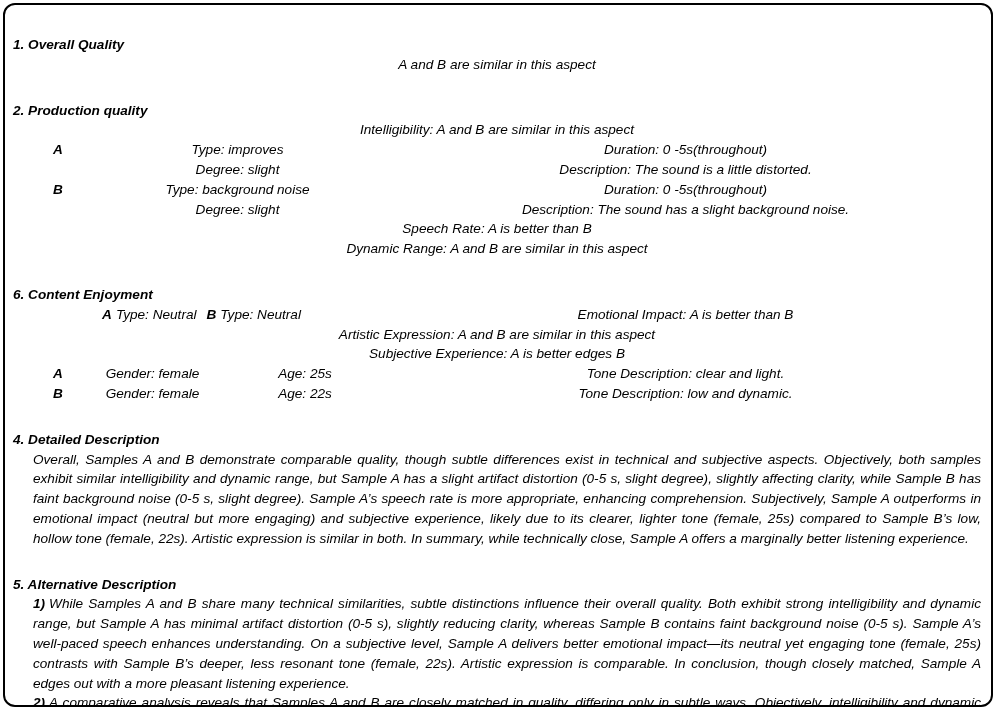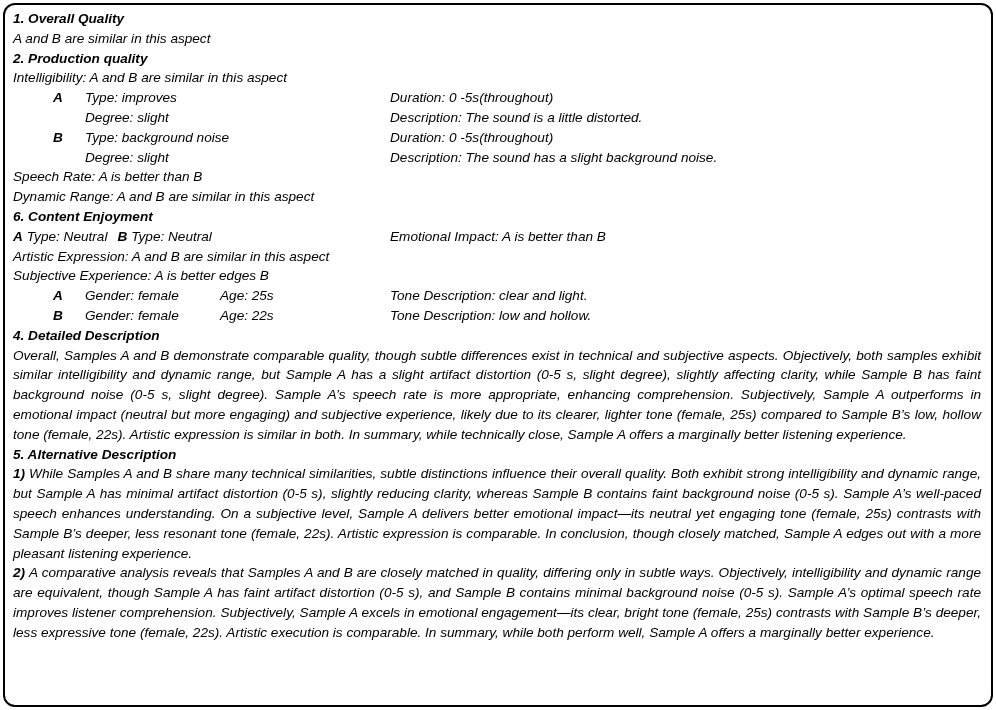--- a/index.html
+++ b/index.html
@@ -20,39 +20,40 @@
     position: absolute;
     left: 3px; top: 3px; right: 3px; bottom: 3px;
     border: 2.5px solid #000;
     border-radius: 12px;
     box-sizing: border-box;
     padding: 4px 10px 0 8px;
     overflow: hidden;
     line-height: 19.8px;
     background: #fff;
   }
-  .h { font-weight: bold; }
+  .h { font-weight: bold; margin-top: 26px; }
   .lbl { font-weight: bold; }
-  .t { white-space: nowrap; }
+  .t { white-space: nowrap; text-align: center; }
   .row3 {
     display: grid;
     grid-template-columns: 32px 305px auto;
     margin-left: 40px;
   }
   .row4 {
     display: grid;
     grid-template-columns: 32px 135px 170px auto;
     margin-left: 40px;
   }
   .row2r {
     display: grid;
     grid-template-columns: 377px auto;
   }
   .para {
     text-align: justify;
+    margin-left: 20px;
   }
   .plabel {
     font-weight: bold;
     margin-right: 4px;
   }
   .inline-lbl {
     font-weight: bold;
     margin-right: 4px;
   }
   .gap-b { margin-left: 10px; }
@@ -107,21 +108,21 @@
   <div class="row4">
     <span class="lbl">A</span>
     <span class="t">Gender: female</span>
     <span class="t">Age: 25s</span>
     <span class="t">Tone Description: clear and light.</span>
   </div>
   <div class="row4">
     <span class="lbl">B</span>
     <span class="t">Gender: female</span>
     <span class="t">Age: 22s</span>
-    <span class="t">Tone Description: low and hollow.</span>
+    <span class="t">Tone Description: low and dynamic.</span>
   </div>
 
   <div class="h">4. Detailed Description</div>
   <div class="para">Overall, Samples A and B demonstrate comparable quality, though subtle differences exist in technical and subjective aspects. Objectively, both samples exhibit similar intelligibility and dynamic range, but Sample A has a slight artifact distortion (0-5 s, slight degree), slightly affecting clarity, while Sample B has faint background noise (0-5 s, slight degree). Sample A’s speech rate is more appropriate, enhancing comprehension. Subjectively, Sample A outperforms in emotional impact (neutral but more engaging) and subjective experience, likely due to its clearer, lighter tone (female, 25s) compared to Sample B’s low, hollow tone (female, 22s). Artistic expression is similar in both. In summary, while technically close, Sample A offers a marginally better listening experience.</div>
 
   <div class="h">5. Alternative Description</div>
   <div class="para"><span class="plabel">1)</span><span>While Samples A and B share many technical similarities, subtle distinctions influence their overall quality. Both exhibit strong intelligibility and dynamic range, but Sample A has minimal artifact distortion (0-5 s), slightly reducing clarity, whereas Sample B contains faint background noise (0-5 s). Sample A’s well-paced speech enhances understanding. On a subjective level, Sample A delivers better emotional impact—its neutral yet engaging tone (female, 25s) contrasts with Sample B’s deeper, less resonant tone (female, 22s). Artistic expression is comparable. In conclusion, though closely matched, Sample A edges out with a more pleasant listening experience.</span></div>
   <div class="para"><span class="plabel">2)</span><span>A comparative analysis reveals that Samples A and B are closely matched in quality, differing only in subtle ways. Objectively, intelligibility and dynamic range are equivalent, though Sample A has faint artifact distortion (0-5 s), and Sample B contains minimal background noise (0-5 s). Sample A’s optimal speech rate improves listener comprehension. Subjectively, Sample A excels in emotional engagement—its clear, bright tone (female, 25s) contrasts with Sample B’s deeper, less expressive tone (female, 22s). Artistic execution is comparable. In summary, while both perform well, Sample A offers a marginally better experience.</span></div>
 
 </div>

